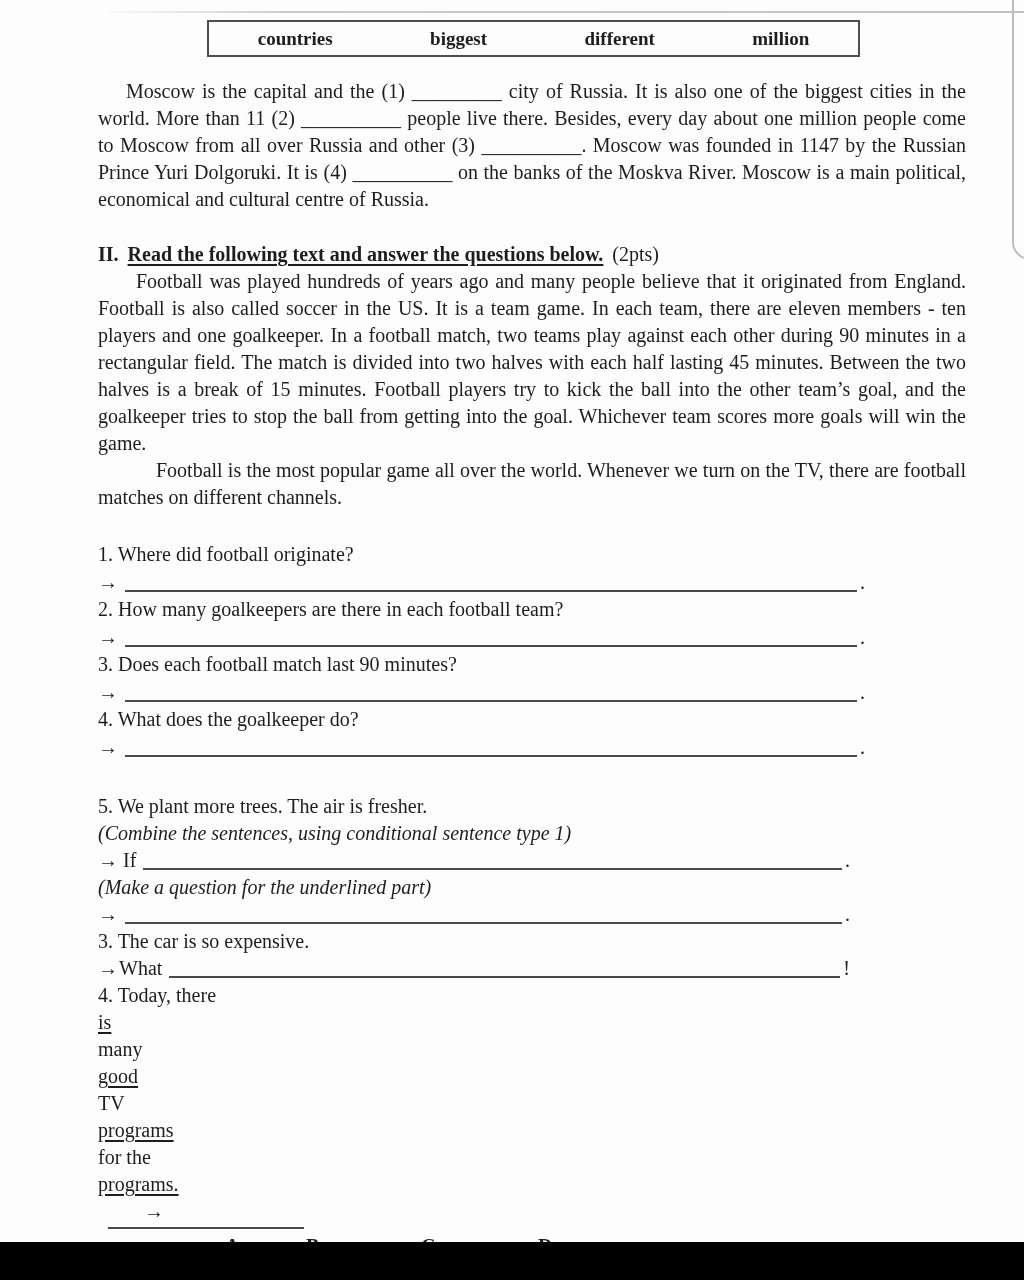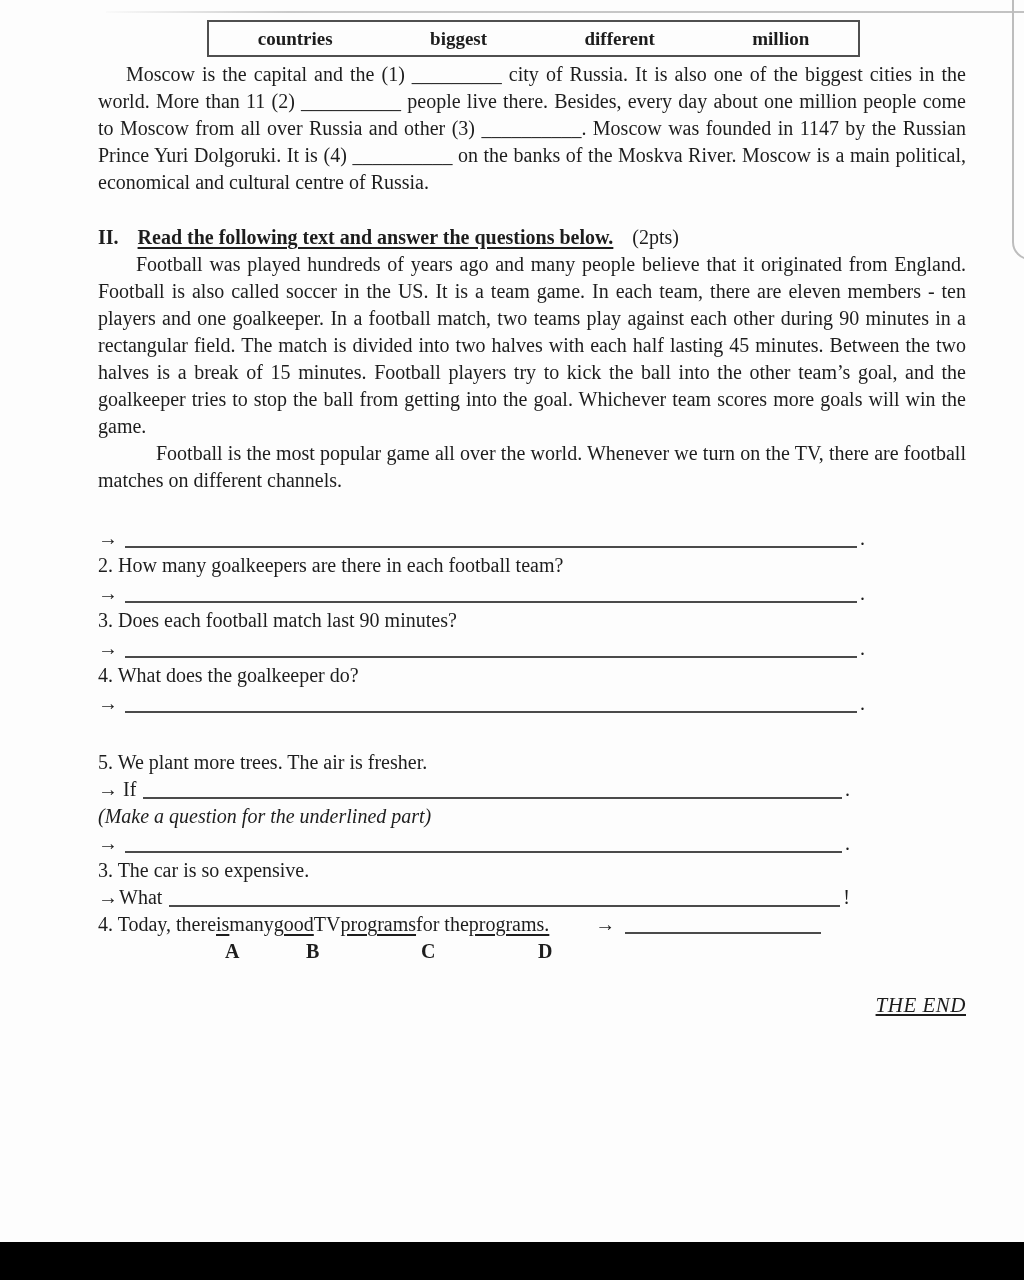--- a/index.html
+++ b/index.html
@@ -8,36 +8,36 @@
         font-family:"Liberation Serif","DejaVu Serif",serif;color:#1d1d1d;overflow:hidden;}
   .topline{position:absolute;top:11px;left:106px;right:0;height:2px;
            background:linear-gradient(to right, rgba(190,190,190,0.05), #cacaca 20%, #c2c2c2);}
   .edge{position:absolute;top:-20px;right:-26px;width:34px;height:276px;
         border:2px solid #bdbdbd;border-radius:18px;background:transparent;}
   .content{position:absolute;left:98px;top:0;width:868px;}
   .wordbank{margin-left:109px;margin-top:20px;width:649px;height:33px;border:2px solid #4f4f4f;
             display:flex;align-items:center;justify-content:space-around;
             font-weight:bold;font-size:19px;}
   .para{font-size:20px;line-height:27px;text-align:justify;}
-  .moscow{margin-top:4px;text-indent:28px;}
+  .moscow{margin-top:21px;text-indent:28px;}
   .sec-heading{margin-top:28px;font-size:20px;line-height:27px;}
   .b{font-weight:bold;}
-  .bu{font-weight:bold;text-decoration:underline;text-decoration-thickness:2px;text-underline-offset:3px;margin:0 14px;}
+  .bu{font-weight:bold;text-decoration:underline;text-decoration-thickness:2px;text-underline-offset:3px;margin:0 4px;}
   .p1{text-indent:38px;}
   .p2{text-indent:58px;}
   .qa{margin-top:30px;font-size:20px;line-height:27px;}
   .ans{display:flex;align-items:flex-end;height:28px;width:767px;font-size:20px;}
   .blank{flex:1;border-bottom:2px solid #4a4a4a;margin:0 3px 4px 7px;height:2px;}
   .writing{margin-top:32px;font-size:20px;line-height:27px;}
   .w-ans{display:flex;align-items:flex-end;height:27px;width:752px;}
   .w-ans .pfx{margin-left:5px;}
   .w-ans .pfx-tight{margin-left:1px;}
   .instr{font-style:italic;}
   .u{text-decoration:underline;text-underline-offset:3px;}
-  .item4-row{display:flex;align-items:flex-end;}
+  .item4-row{display:flex;flex-direction:column;}
   .item4-arrow{margin-left:46px;}
   .item4-blank{width:196px;border-bottom:2px solid #4a4a4a;height:2px;margin:0 0 4px 10px;}
   .letters{position:relative;height:27px;font-weight:bold;font-size:20px;}
   .letters span{position:absolute;top:0;}
   .la{left:127px;} .lb{left:208px;} .lc{left:323px;} .ld{left:440px;}
   .theend{margin-top:28px;text-align:right;font-style:italic;font-size:21px;letter-spacing:0.5px;text-decoration:underline;}
   .bottom-bar{position:absolute;left:0;bottom:0;width:1024px;height:38px;background:#000000;}
 </style>
 </head>
 <body>
@@ -62,20 +62,21 @@
       <span class="b">II.</span>
       <span class="bu">Read the following text and answer the questions below.</span>
       <span>(2pts)</span>
     </div>
 
     <div class="para p1">Football was played hundreds of years ago and many people believe that it originated from England. Football is also called soccer in the US. It is a team game. In each team, there are eleven members - ten players and one goalkeeper. In a football match, two teams play against each other during 90 minutes in a rectangular field. The match is divided into two halves with each half lasting 45 minutes. Between the two halves is a break of 15 minutes. Football players try to kick the ball into the other team’s goal, and the goalkeeper tries to stop the ball from getting into the goal. Whichever team scores more goals will win the game.</div>
     <div class="para p2">Football is the most popular game all over the world. Whenever we turn on the TV, there are football matches on different channels.</div>
 
     <div class="qa">
 
+      <div>1. Where did football originate?</div>
       <div class="ans">
         <span>→</span>
         <span class="blank"></span>
         <span>.</span>
       </div>
 
       <div>2. How many goalkeepers are there in each football team?</div>
       <div class="ans">
         <span>→</span>
         <span class="blank"></span>
@@ -95,20 +96,21 @@
         <span class="blank"></span>
         <span>.</span>
       </div>
 
     </div>
 
     <div class="writing">
 
 
       <div>5. We plant more trees. The air is fresher.</div>
+      <div class="instr">(Combine the sentences, using conditional sentence type 1)</div>
       <div class="w-ans">
         <span>→</span>
         <span class="pfx">If</span>
         <span class="blank"></span>
         <span>.</span>
       </div>
 
       <div class="instr">(Make a question for the underlined part)</div>
       <div class="w-ans">
         <span>→</span>

